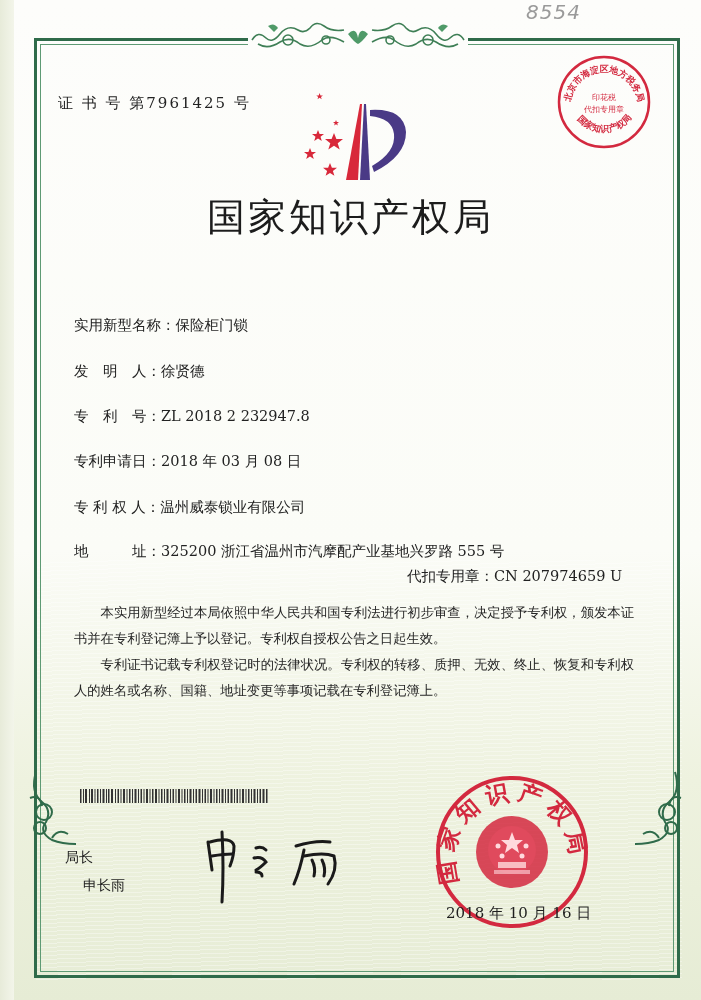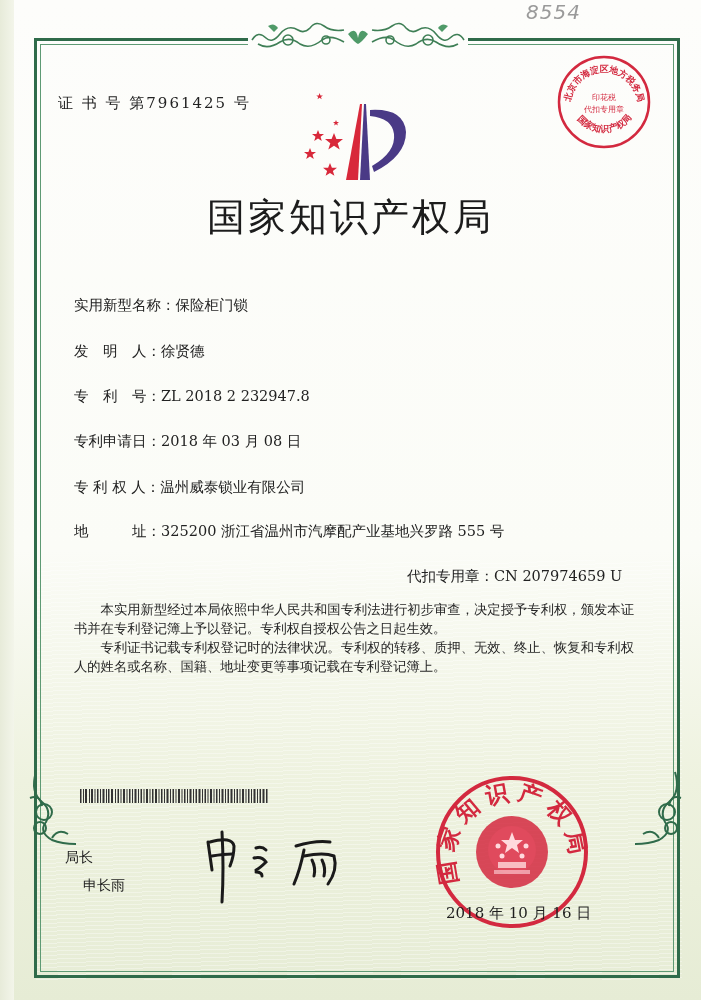--- a/index.html
+++ b/index.html
@@ -28,29 +28,29 @@
   .corner-br { right: 12px; bottom: 20px; }
   .pencil-note { position: absolute; left: 526px; top: 0px; font-family: "DejaVu Sans", sans-serif;
     font-size: 20px; color: #9a9a9a; font-style: italic; letter-spacing: 1px; }
 
   .cert-no { position: absolute; left: 58px; top: 94px; font-size: 15px; letter-spacing: 2px; }
   .logo { position: absolute; left: 300px; top: 92px; width: 110px; height: 90px; }
   .seal-top { position: absolute; left: 556px; top: 54px; width: 96px; height: 96px; }
   .title { position: absolute; left: 0; width: 701px; top: 192px; text-align: center;
     font-family: "DejaVu Sans", sans-serif; font-size: 38px; letter-spacing: 3px; color: #1c1c1c; }
 
-  .field { position: absolute; left: 74px; font-size: 14.5px; white-space: nowrap; }
+  .field { position: absolute; left: 74px; font-size: 14.5px; white-space: nowrap; margin-top: 20px; }
   .field .label { display: inline-block; }
   .field .value { display: inline-block; }
   .f-name { top: 296px; } .f-inventor { top: 342px; } .f-patno { top: 387px; }
   .f-appdate { top: 432px; } .f-holder { top: 478px; } .f-addr { top: 522px; }
   .f-pubdate { top: 567px; }
   .f-pubno { position: absolute; left: 407px; top: 567px; font-size: 14.5px; white-space: nowrap; }
 
-  .para { position: absolute; left: 74px; width: 560px; font-size: 13.3px; line-height: 19px;
+  .para { position: absolute; left: 74px; width: 560px; font-size: 13.3px; line-height: 26px;
     color: #262626; text-align: justify; font-family: "DejaVu Serif", serif; }
   .para p { margin: 0; text-indent: 2em; }
   .p1 { top: 600px; }
 
   .barcode { position: absolute; left: 80px; top: 789px; width: 188px; height: 14px; }
   .bureau-title { position: absolute; left: 65px; top: 849px; font-family: "DejaVu Sans", sans-serif; font-size: 14px; }
   .bureau-name { position: absolute; left: 83px; top: 877px; font-family: "DejaVu Sans", sans-serif; font-size: 14px; }
   .signature { position: absolute; left: 200px; top: 826px; width: 160px; height: 80px; }
   .seal-main { position: absolute; left: 434px; top: 774px; width: 156px; height: 156px; }
   .seal-date { position: absolute; left: 446px; top: 904px; font-size: 15px; color: #1e1e1e; }

